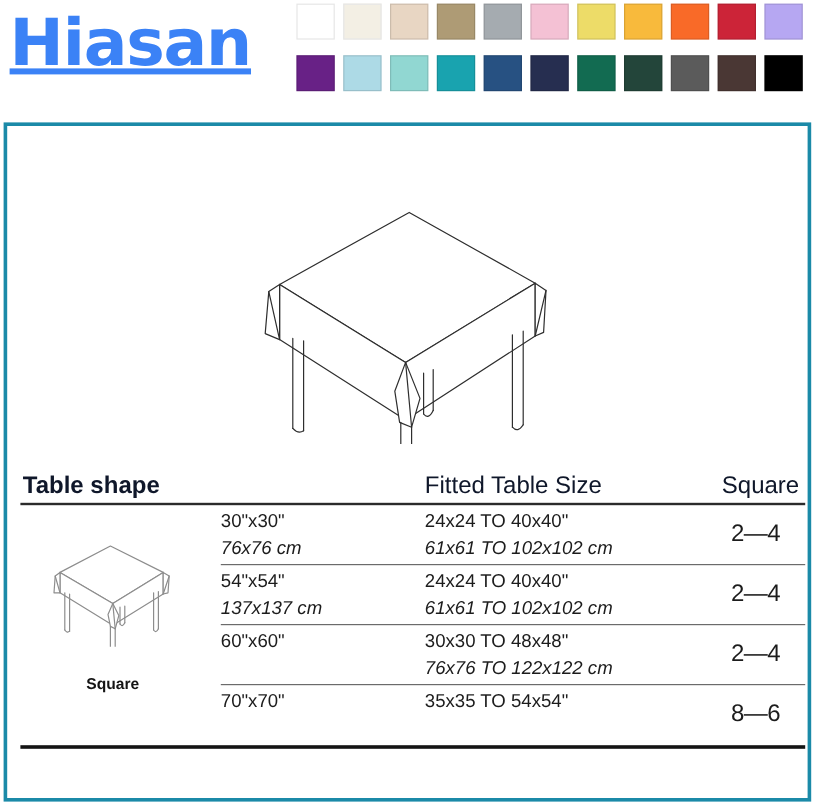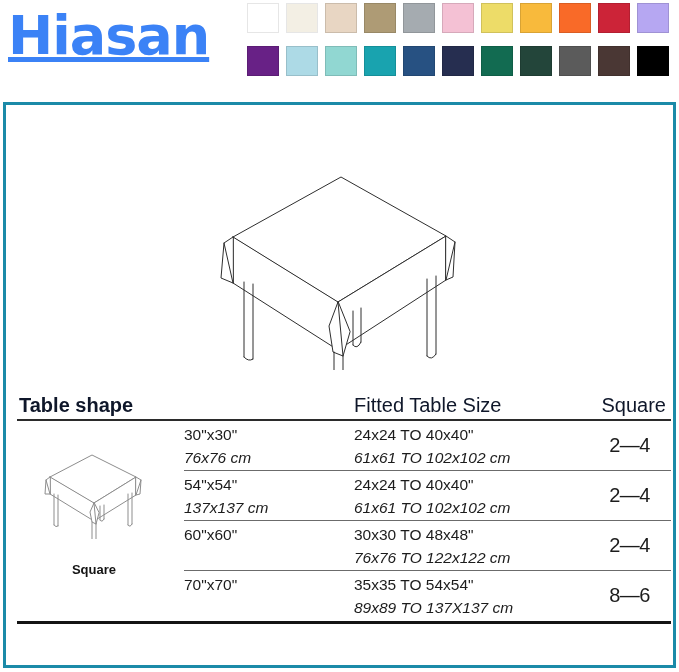--- a/index.html
+++ b/index.html
@@ -293,21 +293,20 @@
         <div class="cell seat">2—4</div>
         <div class="rule-row"></div>
       </div>
 
       <div class="row last">
         <div class="cell cloth">
           <span>70"x70"</span>
         </div>
         <div class="cell fitted">
           <span>35x35 TO 54x54"</span>
-          <span class="l2">89x89 TO 137X137 cm</span>
         </div>
         <div class="cell seat">8—6</div>
         <div class="rule-row"></div>
       </div>
 
     </div>
 
     <div class="rule-bottom"></div>
   </div>
 

